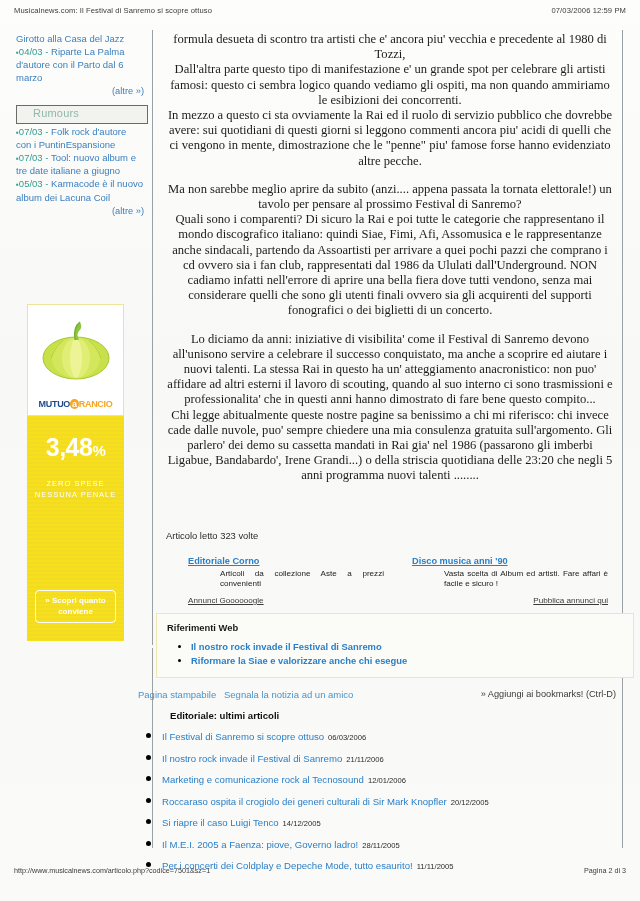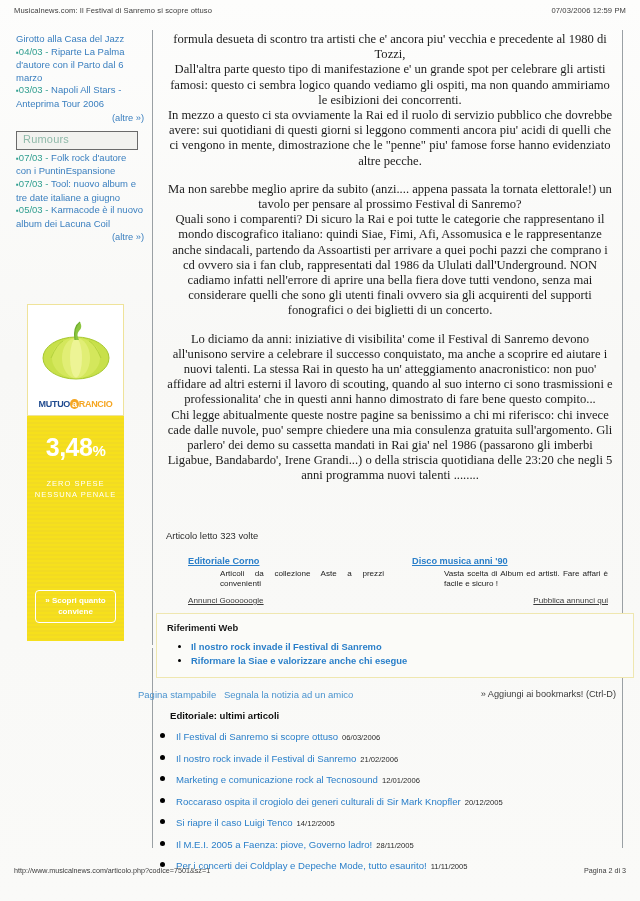--- a/index.html
+++ b/index.html
@@ -79,21 +79,21 @@
     text-align: right;
     color: #3a7fbf;
     margin-top: 1px;
     font-size: 9.3px;
   }
   .rumours-box {
     margin-top: 7px;
     margin-bottom: 2px;
     border: 1px solid #6a6a6a;
     background: #f2f2ef;
-    padding: 1px 6px 2px 6px;
+    padding: 1px 6px 2px 16px;
     width: 108px;
   }
   .rumours-box .rum-label {
     color: #8fb9a9;
     font-size: 11px;
     font-weight: normal;
     letter-spacing: 0.2px;
   }
 
   
@@ -287,21 +287,21 @@
     width: 470px;
   }
   .ultimi-title {
     font-size: 9.6px;
     font-weight: bold;
     color: #111;
     margin: 0 0 5px 18px;
   }
   .ultimi-list {
     margin: 0;
-    padding-left: 24px;
+    padding-left: 10px;
     list-style: disc;
   }
   .ultimi-list li {
     color: #000;
     line-height: 18.5px;
   }
   .ultimi-list li a {
     color: #2a7fc9;
     text-decoration: none;
     font-size: 9.6px;
@@ -329,23 +329,20 @@
   <div class="sidebar">
 
     <div class="side-item">
       <a class="side-link">Girotto alla Casa del Jazz</a>
     </div>
 
     <div class="side-item">
       <span class="side-bullet">▪</span><span class="side-date">04/03</span><span class="side-date"> - </span><span class="side-link">Riparte La Palma d'autore con il Parto dal 6 marzo</span>
     </div>
 
-    <div class="side-item">
-      <span class="side-bullet">▪</span><span class="side-date">03/03</span><span class="side-date"> - </span><span class="side-link">Napoli All Stars - Anteprima Tour 2006</span>
-    </div>
 
     <div class="altre">(altre »)</div>
 
     <div class="rumours-box">
       <span class="rum-label">Rumours</span>
     </div>
 
     <div class="side-item">
       <span class="side-bullet">▪</span><span class="side-date">07/03</span><span class="side-date"> - </span><span class="side-link">Folk rock d'autore con i PuntinEspansione</span>
     </div>
@@ -428,21 +425,21 @@
   <div class="action-row">
     <span class="a1">Pagina stampabile</span>
     <span class="a2">Segnala la notizia ad un amico</span>
     <span class="a3">» Aggiungi ai bookmarks! (Ctrl-D)</span>
   </div>
 
   <div class="ultimi">
     <div class="ultimi-title">Editoriale: ultimi articoli</div>
     <ul class="ultimi-list">
       <li><a>Il Festival di Sanremo si scopre ottuso</a><span class="date">06/03/2006</span></li>
-      <li><a>Il nostro rock invade il Festival di Sanremo</a><span class="date">21/02/2006</span></li>
+      <li><a>Il nostro rock invade il Festival di Sanremo</a><span class="date">21/11/2006</span></li>
       <li><a>Marketing e comunicazione rock al Tecnosound</a><span class="date">12/01/2006</span></li>
       <li><a>Roccaraso ospita il crogiolo dei generi culturali di Sir Mark Knopfler</a><span class="date">20/12/2005</span></li>
       <li><a>Si riapre il caso Luigi Tenco</a><span class="date">14/12/2005</span></li>
       <li><a>Il M.E.I. 2005 a Faenza: piove, Governo ladro!</a><span class="date">28/11/2005</span></li>
       <li><a>Per i concerti dei Coldplay e Depeche Mode, tutto esaurito!</a><span class="date">11/11/2005</span></li>
     </ul>
   </div>
 
   <div class="print-footer">
     <span>http://www.musicalnews.com/articolo.php?codice=7501&amp;sz=1</span>

